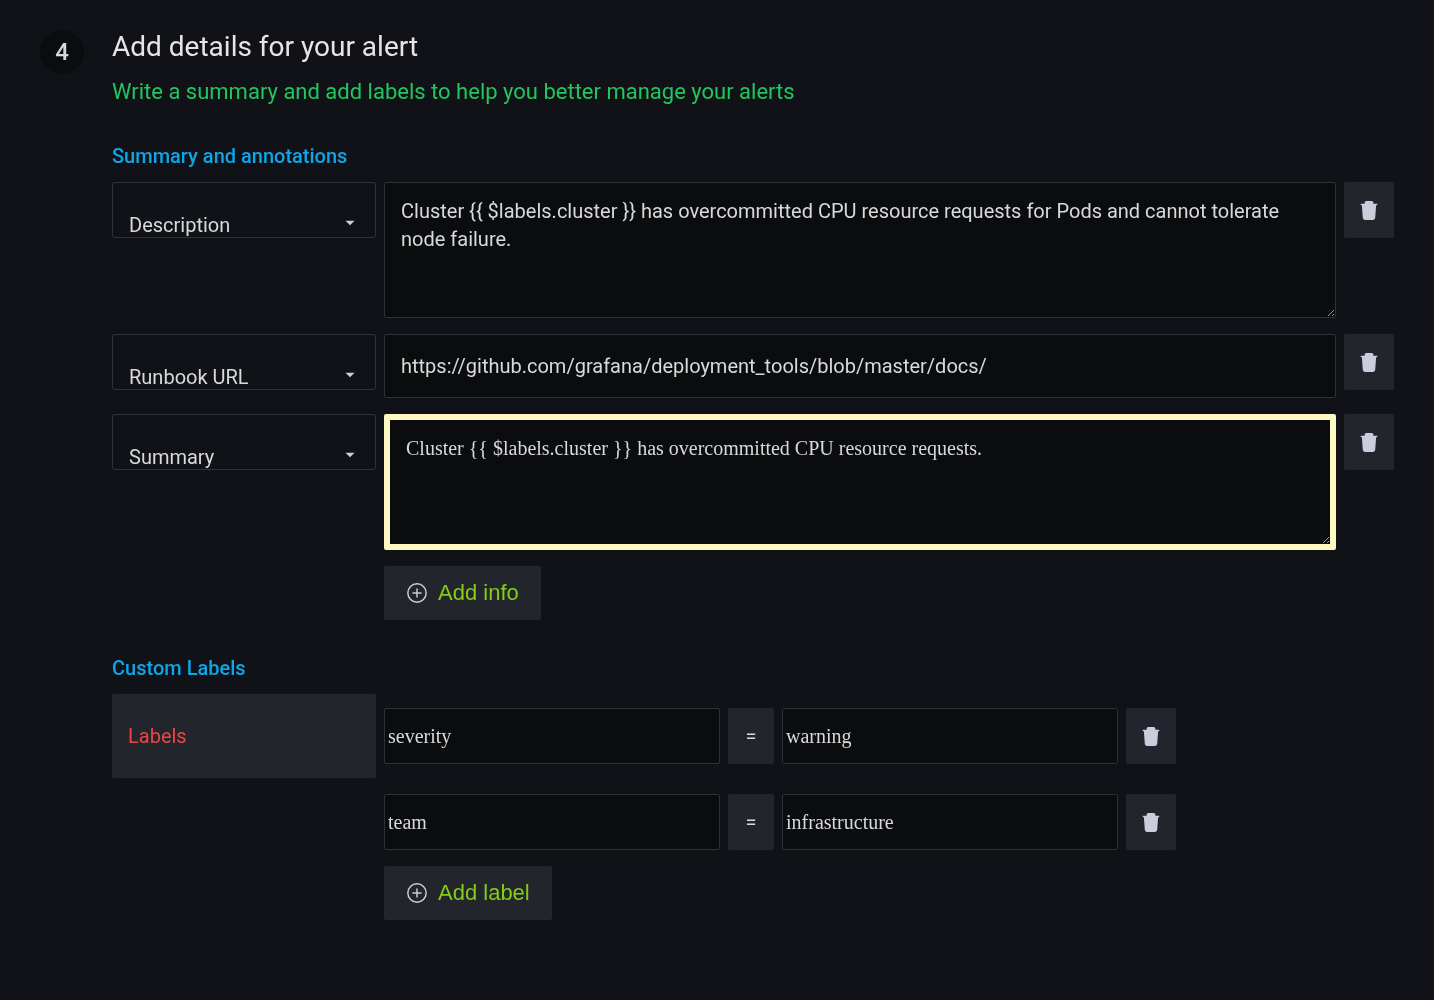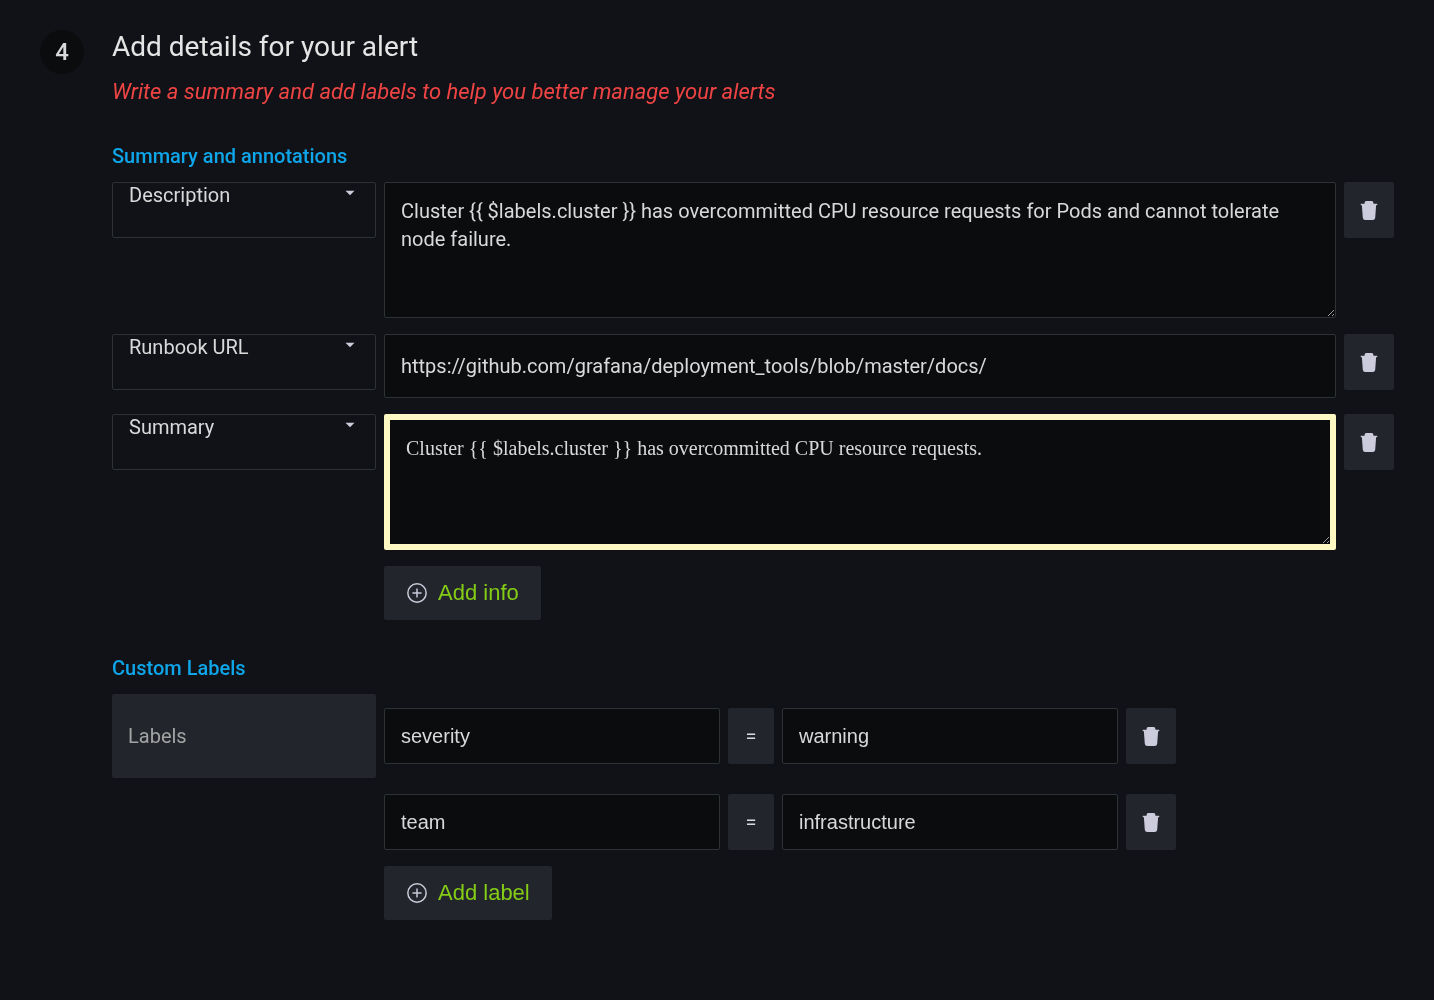--- a/index.html
+++ b/index.html
@@ -31,22 +31,21 @@
     }
     .step-title {
       font-size: 28px;
       font-weight: 400;
       color: #e5e5e5;
       margin-bottom: 16px;
     }
     .step-subtitle {
       font-size: 22px;
       font-weight: 400;
-      color: #ef4444;
-      font-style: italic;
+      color: #22c55e;
     }
     .content {
       margin-left: 72px;
     }
     .section-label {
       font-size: 20px;
       font-weight: 500;
       color: #0ea5e9;
       margin-bottom: 14px;
     }
@@ -56,21 +55,21 @@
       margin-bottom: 16px;
       align-items: flex-start;
     }
     .select-box {
       width: 264px;
       height: 56px;
       background: #111217;
       border: 1px solid #2c3235;
       border-radius: 2px;
       display: flex;
-      align-items: flex-start;
+      align-items: flex-end;
       justify-content: space-between;
       padding: 0 16px;
       font-size: 20px;
       color: #d8d9da;
       cursor: pointer;
       flex-shrink: 0;
     }
     .chevron {
       width: 18px;
       height: 18px;
@@ -133,34 +132,34 @@
       display: flex;
       gap: 8px;
       margin-bottom: 16px;
       align-items: center;
     }
     .labels-tag {
       width: 264px;
       background: #22252b;
       padding: 30px 16px;
       font-size: 20px;
-      color: #a3a3a3;
+      color: #ef4444;
       flex-shrink: 0;
       border-radius: 2px;
     }
     .label-input {
       width: 336px;
       height: 56px;
       background: #0b0c0e;
       border: 1px solid #2c3235;
       border-radius: 2px;
       color: #d8d9da;
       font-size: 20px;
-      padding: 0 16px;
-      font-family: Liberation Sans, sans-serif;
+      padding: 0 3px;
+      font-family: Liberation Serif, serif;
     }
     .equals-box {
       width: 46px;
       height: 56px;
       background: #22252b;
       display: flex;
       align-items: center;
       justify-content: center;
       font-size: 20px;
       color: #d8d9da;

